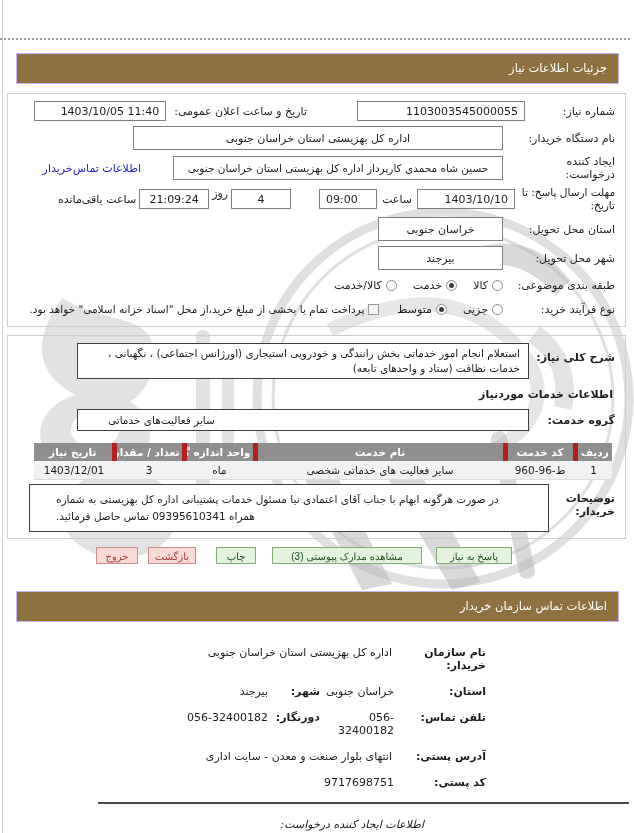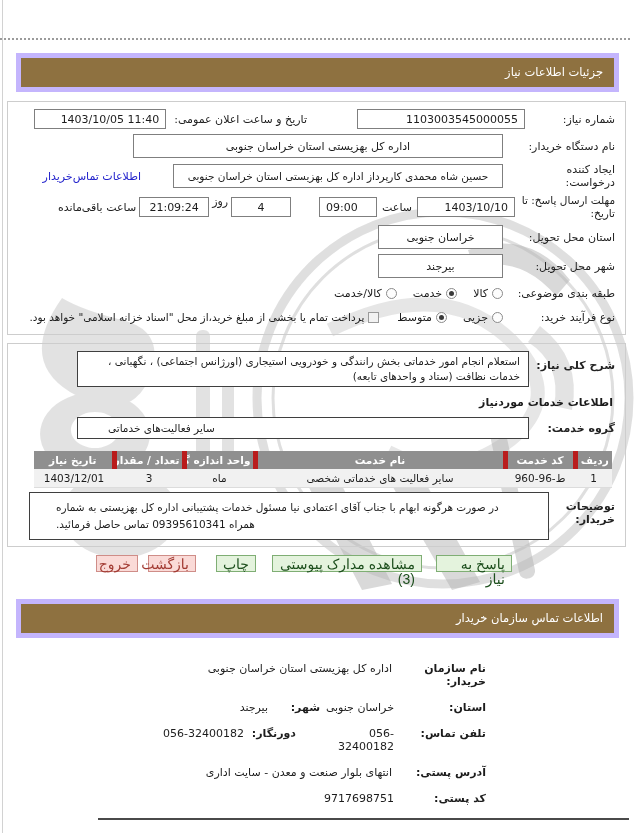--- a/index.html
+++ b/index.html
@@ -5,52 +5,52 @@
   html,body{margin:0;padding:0;background:#fff;}
   .page{
     position:relative;width:634px;height:833px;overflow:hidden;background:#fff;
     font-family:"DejaVu Sans",sans-serif;font-size:11px;color:#1c1c1c;direction:rtl;
   }
   .page::before{content:'';position:absolute;left:2px;top:0;bottom:0;width:1px;background:#d2d2d2;z-index:3;}
   .watermark{position:absolute;top:0;right:0;z-index:0;pointer-events:none;}
   .content{position:relative;z-index:1;}
   .topstrip{height:38px;border-bottom:2px dotted #9b9b9b;margin:0 4px 0 0;}
   .bar{
-    height:29px;line-height:29px;background:var(--header-bar,#8e7140);border:5px solid #c4b5fd;
+    height:29px;line-height:29px;background:var(--header-bar,#8e7140);border:1px solid #c4b5fd;
     margin:13px 15px 9px 16px;color:#fff;padding-right:11px;font-size:11.5px;letter-spacing:.2px;
   }
   .panel{border:1px solid #cdcdcd;margin:0 8px 8px 7px;padding:7px 10px 6px;}
   .frow{display:flex;align-items:center;margin-bottom:5px;min-height:20px;}
   .flbl{text-align:right;color:#222;line-height:13px;}
   .fbox{
     background:#fff;border:1px solid #7f7f7f;height:20px;box-sizing:border-box;
     display:flex;align-items:center;justify-content:center;padding:0 6px;overflow:hidden;white-space:nowrap;
   }
   .fbox.tall{height:24px;}
   .fbox.tr{justify-content:flex-end;}
-  .ltr{direction:ltr;padding-left:24px;}
+  .ltr{direction:ltr;}
   .link{color:var(--link,#2323cc);cursor:pointer;}
   .radio{width:11px;height:11px;border:1px solid #8a8a8a;border-radius:50%;background:#fdfdfd;display:inline-block;box-sizing:border-box;flex:none;}
   .radio.checked{position:relative;}
   .radio.checked::after{content:'';position:absolute;left:2px;top:2px;width:5px;height:5px;border-radius:50%;background:#3a3a3a;}
   .optlbl{margin:0 4px 0 0;}
   .cbx{width:11px;height:11px;border:1px solid #9a9a9a;background:#f2f2f2;display:inline-block;box-sizing:border-box;flex:none;}
   .b{font-weight:bold;}
   .bigbox{background:#fff;border:1px solid #3f3f3f;box-sizing:border-box;font-size:10.5px;line-height:15px;padding:2px 8px;}
   .sect-title{font-weight:bold;margin:9px 2px 8px;}
   table.svc{border-collapse:collapse;width:578px;margin:12px 3px 4px 0;font-size:10.5px;table-layout:fixed;}
   table.svc th{
     background:var(--table-header,#8f8f8f);color:#fff;font-weight:bold;height:18px;padding:0 2px;
     border-left:5px solid #b91c1c;white-space:nowrap;overflow:hidden;
   }
   table.svc th:last-child{border-left:none;}
   table.svc td{background:#f1f1f1;height:18px;text-align:center;padding:0 2px;border-bottom:1px solid #dcdcdc;white-space:nowrap;overflow:hidden;}
   .btns{display:flex;align-items:center;margin:6px 122px 0 0;}
   .btn{
-    height:17px;line-height:15px;box-sizing:border-box;font-size:14px;text-align:right;
+    height:17px;line-height:15px;box-sizing:border-box;font-size:10px;text-align:center;
     border:1px solid var(--button-green-border,#7fae74);background:var(--button-green-bg,#e4f3dd);color:#1d4f1d;cursor:pointer;
   }
   .btn.red{border-color:var(--button-red-border,#cf8d88);background:var(--button-red-bg,#fadad7);color:#a23b33;}
   .contact{padding:15px 148px 0 0;}
   .crow{display:flex;align-items:baseline;margin-bottom:13px;line-height:13px;}
   .clbl{width:92px;text-align:right;font-weight:bold;flex:none;}
   .cval{width:74px;text-align:right;flex:none;}
   .clbl2{width:52px;text-align:right;font-weight:bold;flex:none;}
   .cval2{text-align:right;}
   .rule{border-top:2px solid #4a4a4a;margin:4px 5px 0 98px;}

